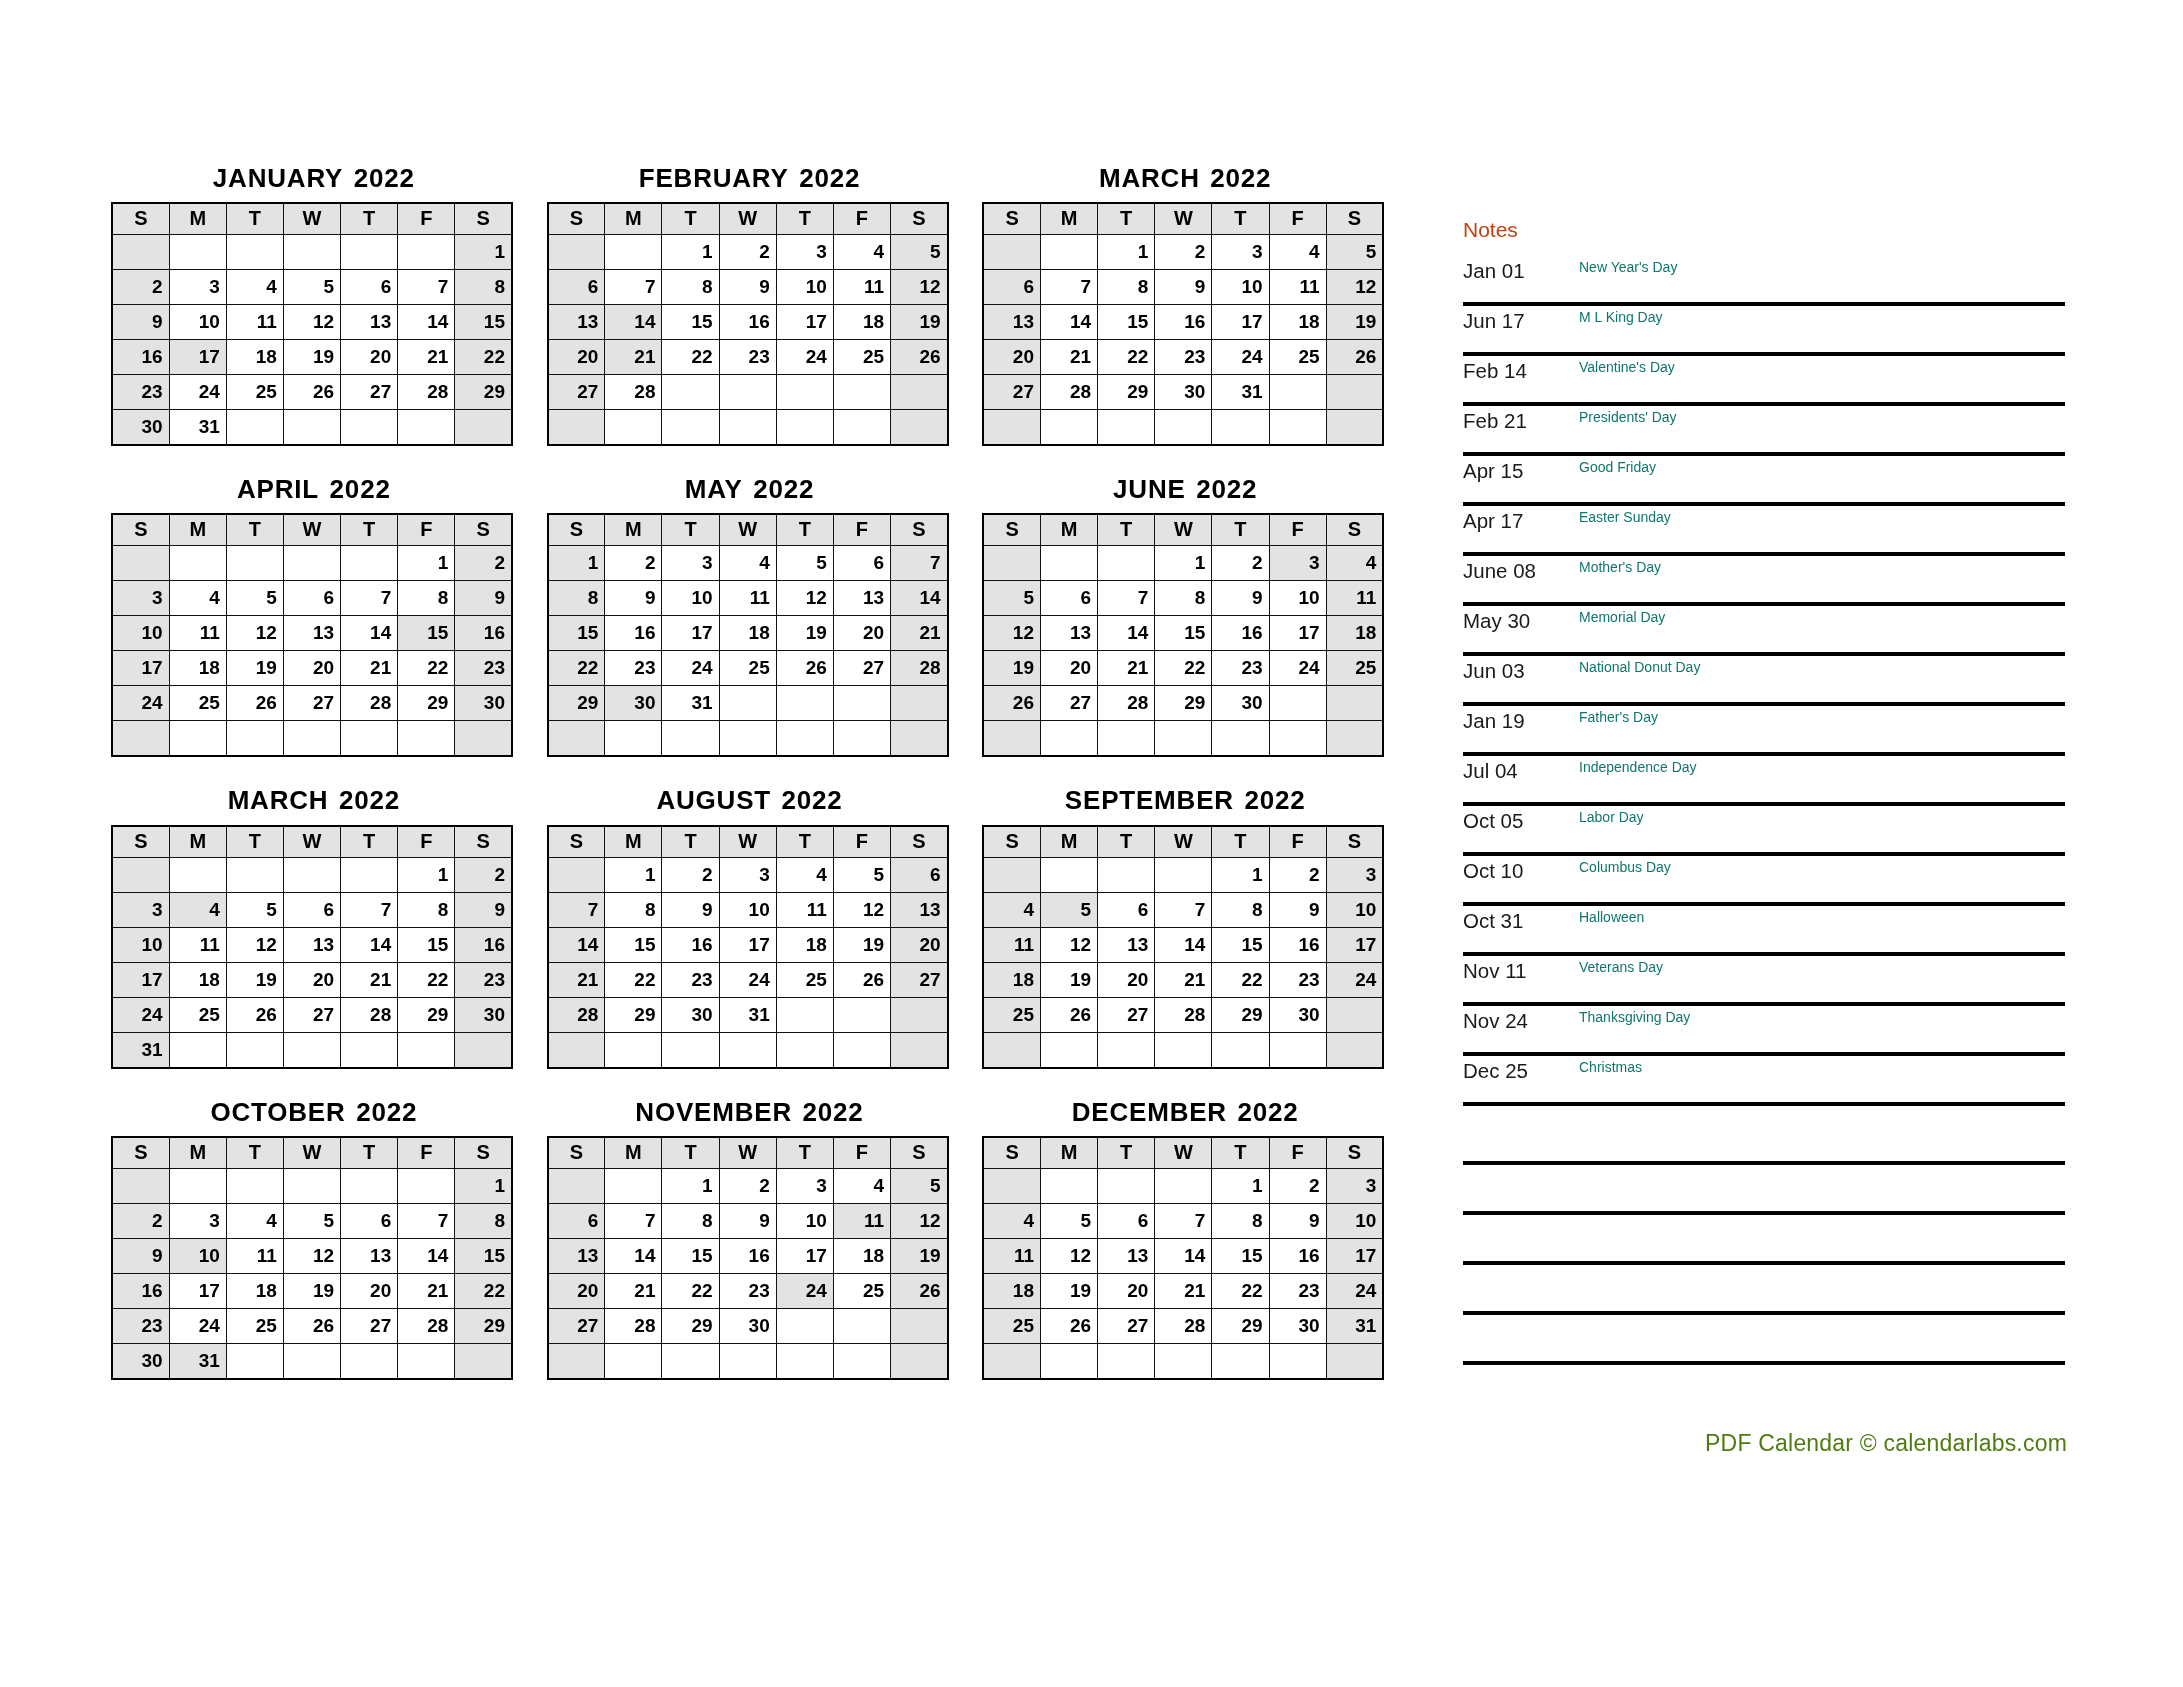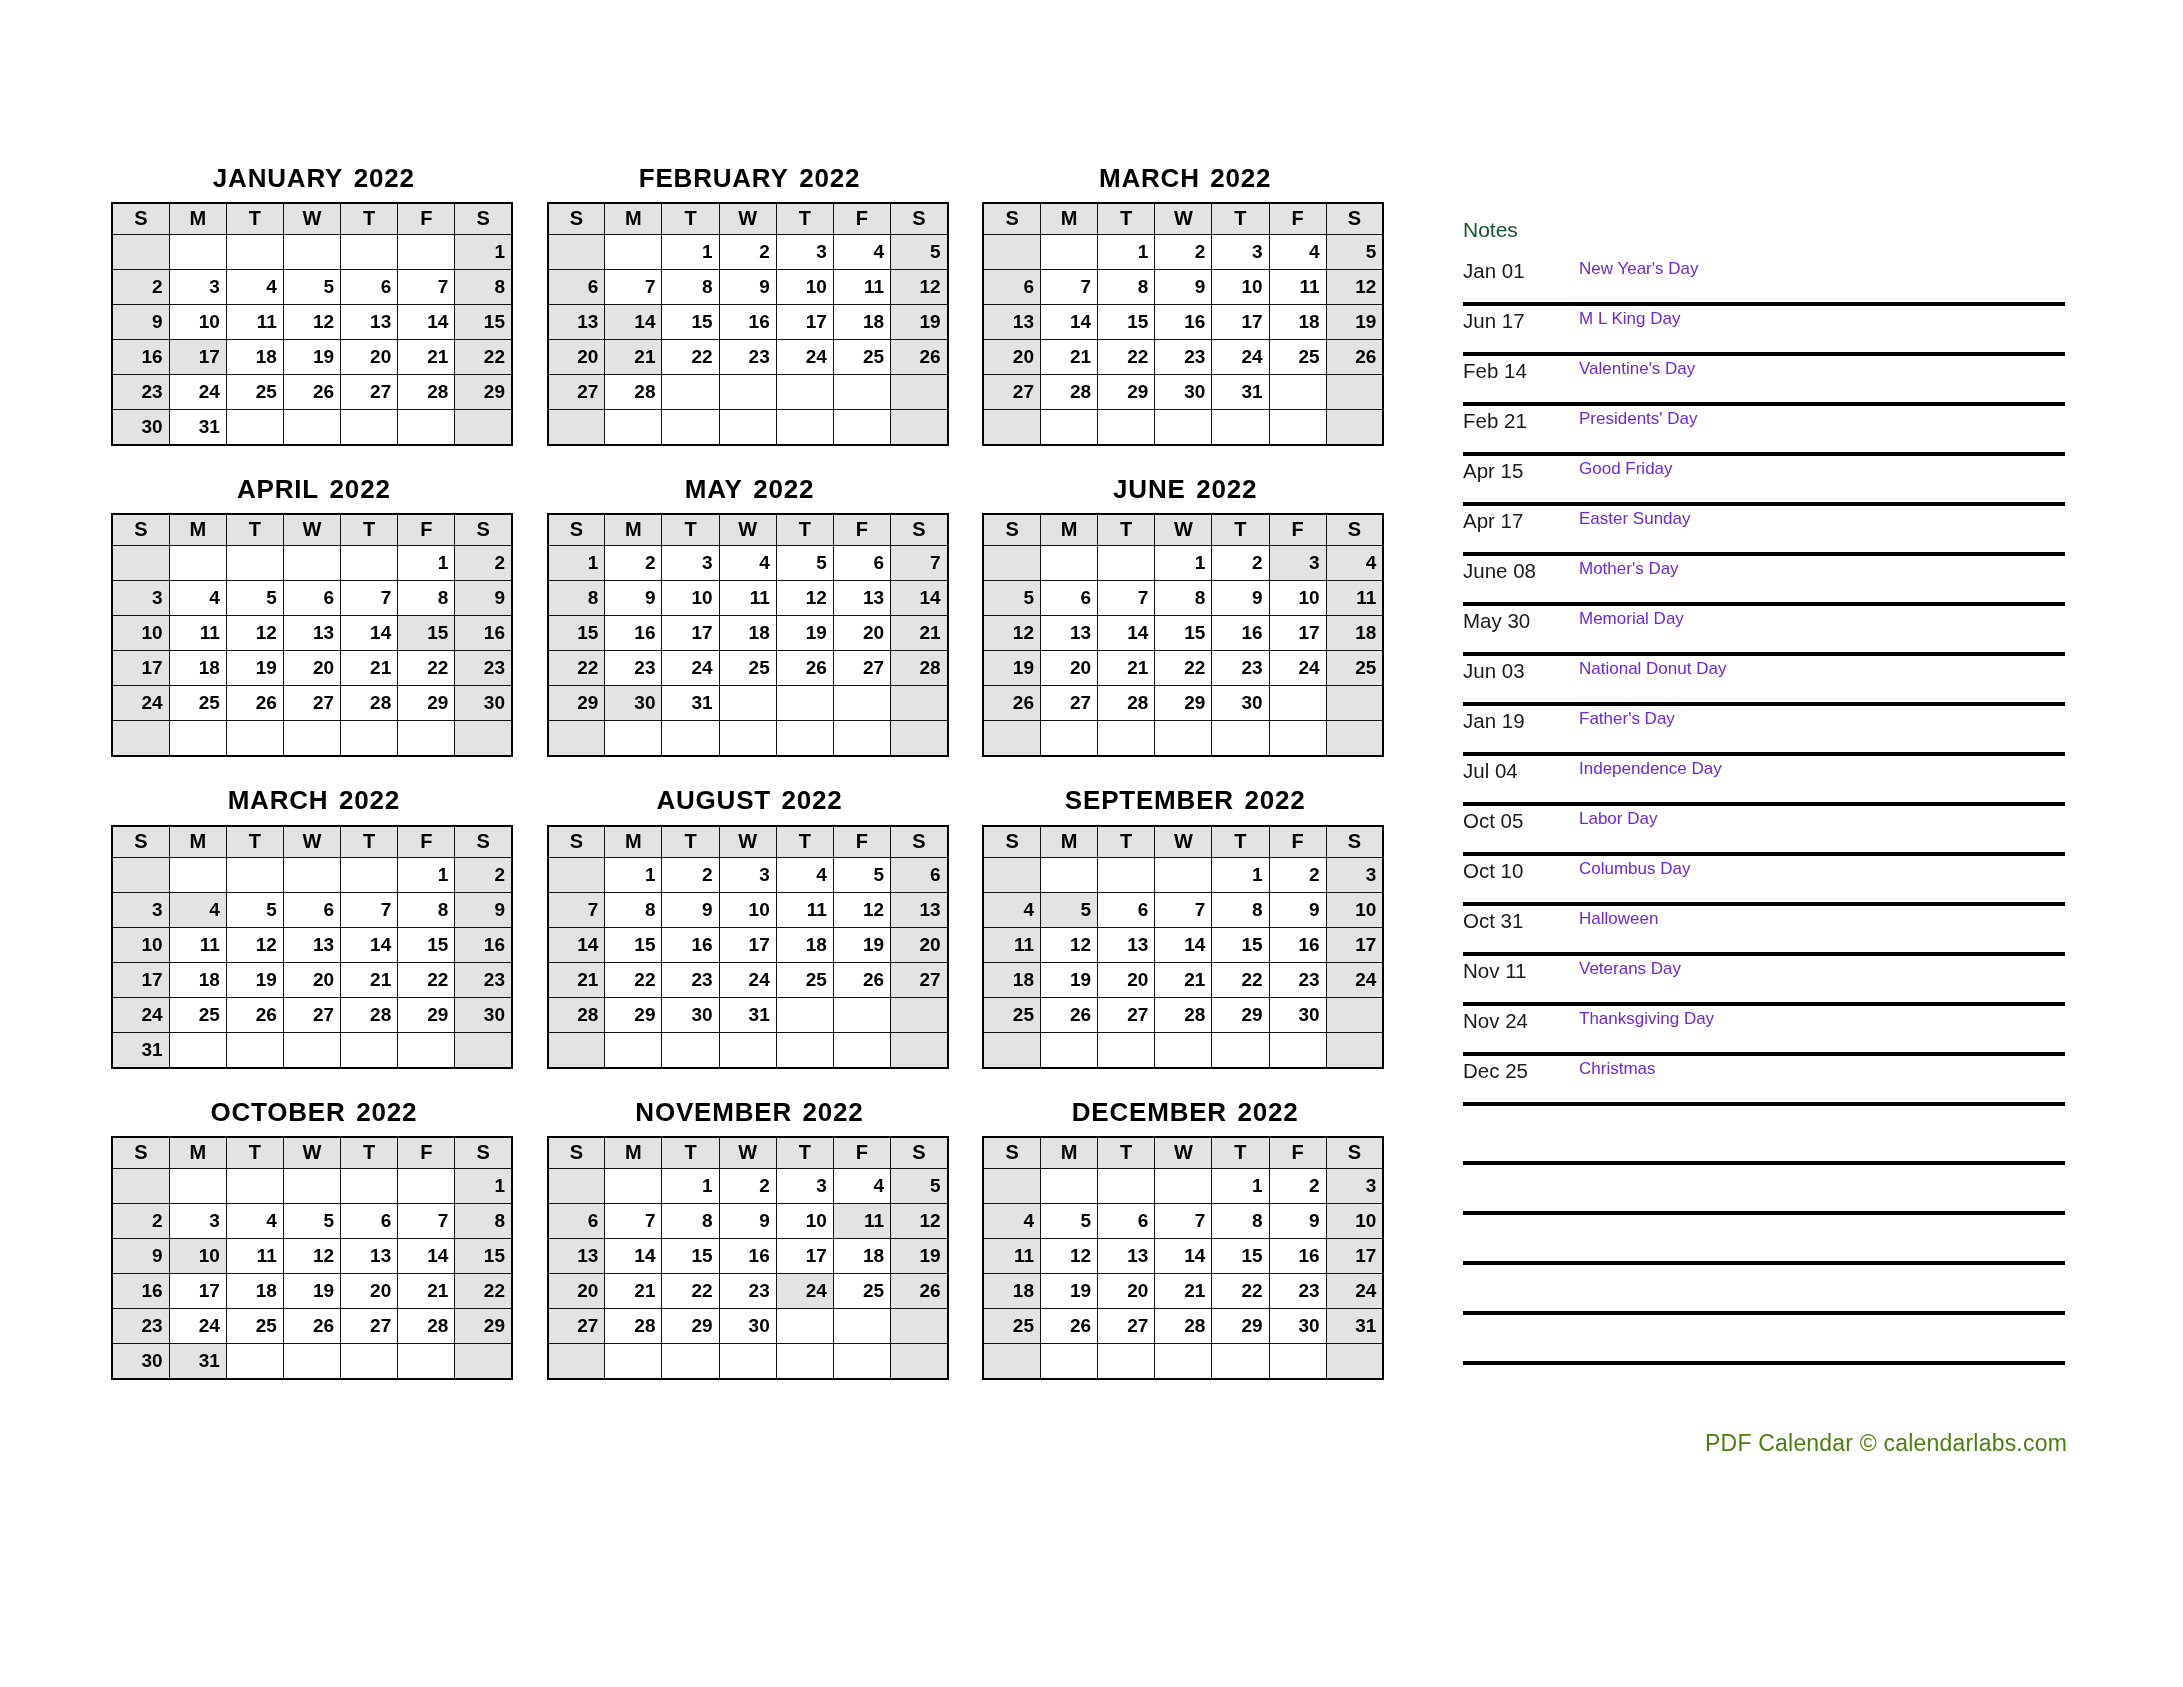--- a/index.html
+++ b/index.html
@@ -107,42 +107,42 @@
   .notes-area {
     position: absolute;
     left: 1463px;
     top: 218px;
     width: 602px;
   }
   .notes-heading {
     font-size: 21px;
     line-height: 1.1;
     padding-bottom: 14.6px;
-    color: #14532d;
+    color: #c2410c;
   }
   .note-row {
     height: 50px;
     box-sizing: border-box;
     border-bottom: 4.6px solid #000000;
     display: flex;
     align-items: flex-start;
     padding-top: 4px;
   }
   .note-date {
     width: 116px;
     flex: 0 0 116px;
     font-size: 20.5px;
     line-height: 1.05;
     color: #1a1a1a;
     white-space: nowrap;
   }
   .note-label {
-    font-size: 17px;
+    font-size: 14px;
     line-height: 1.05;
-    color: #6d28d9;
+    color: #0f766e;
     white-space: nowrap;
   }
   .note-row.blank { height: 50px; }
   .notes-blank-gap { height: 9.3px; }
 
   
   .footer {
     position: absolute;
     right: 116px;
     top: 1430px;

